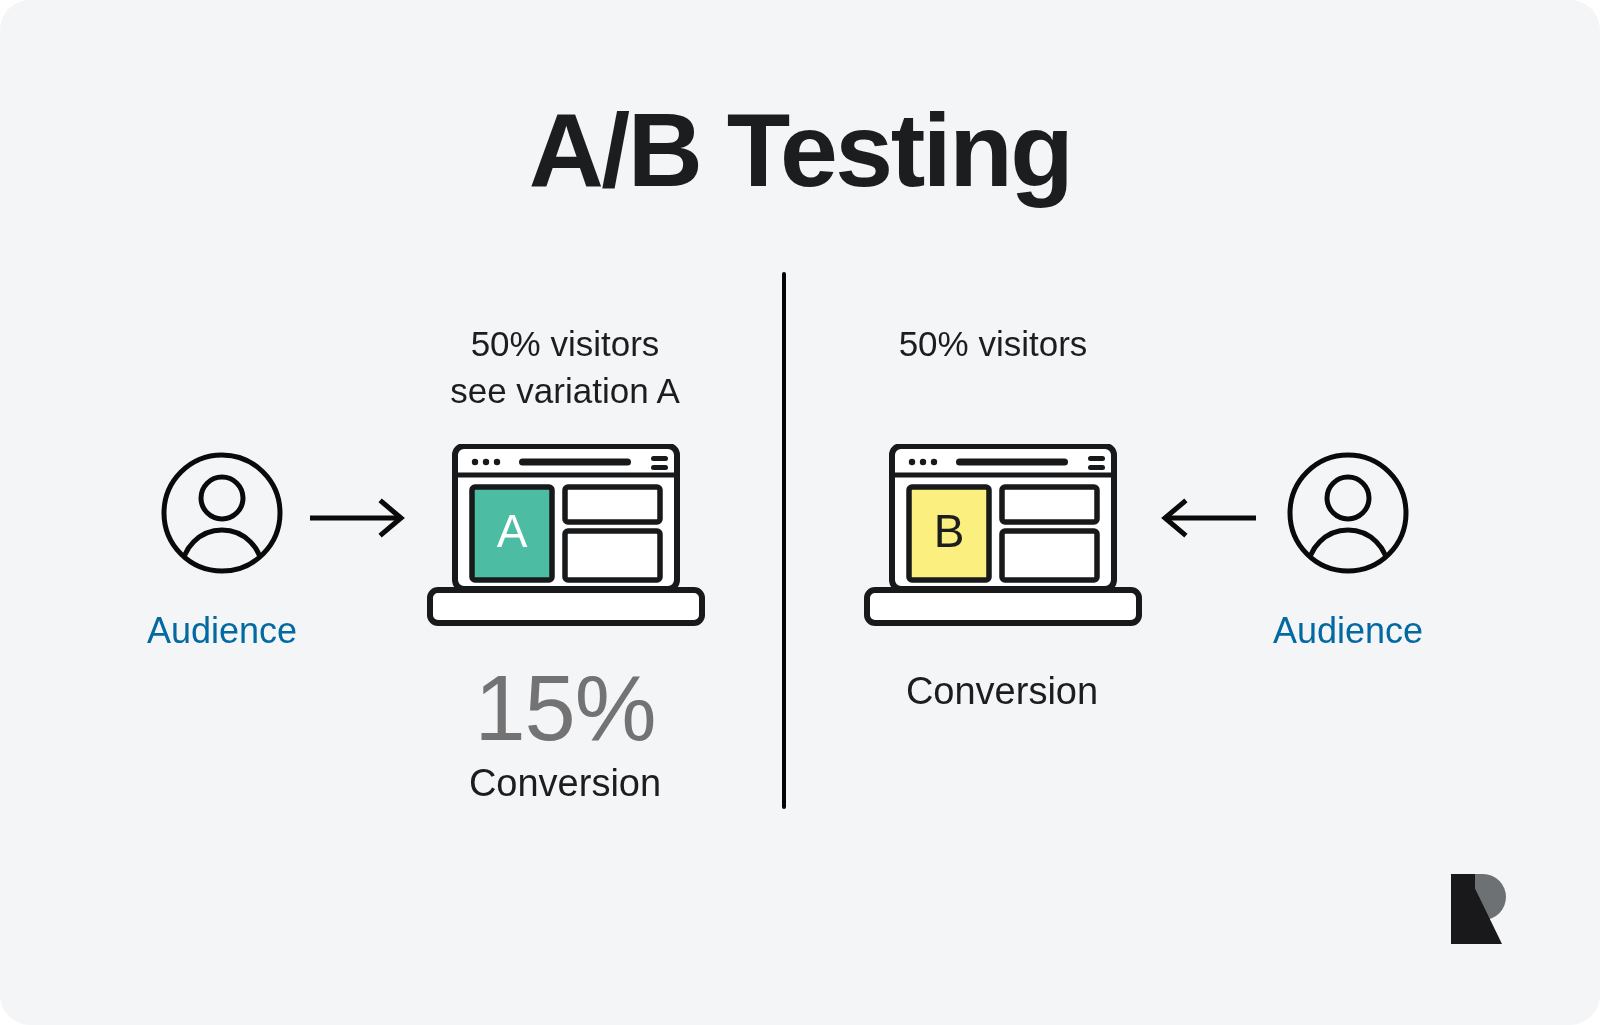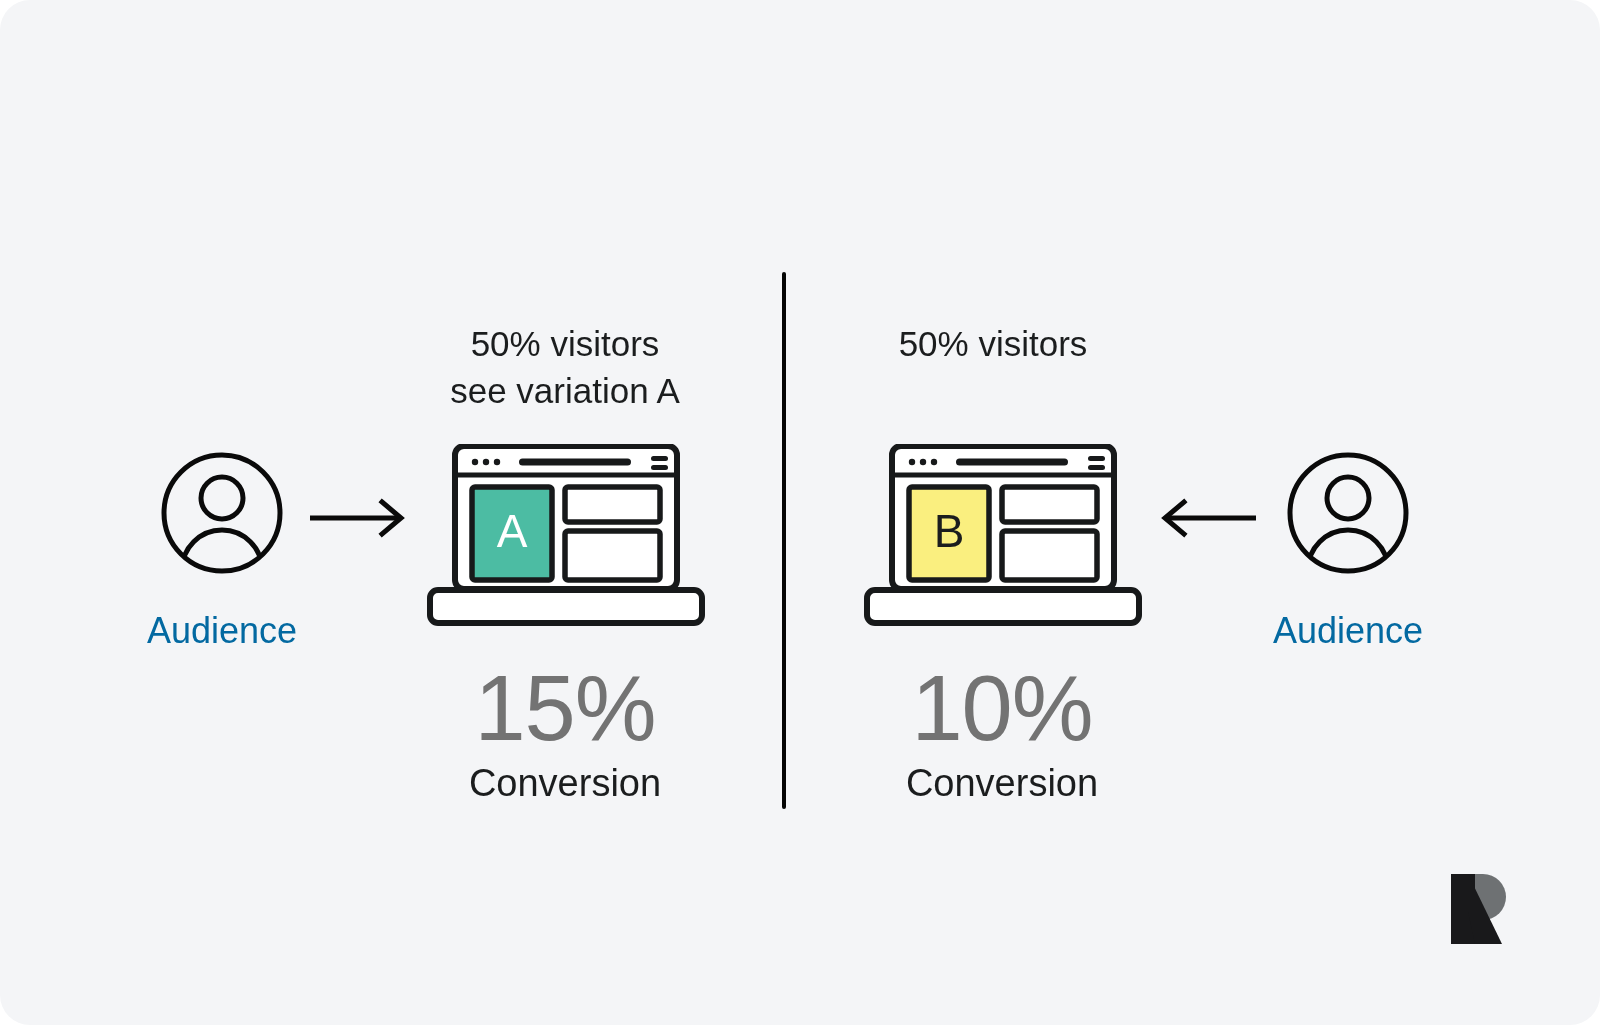--- a/index.html
+++ b/index.html
@@ -137,20 +137,21 @@
     top: 872px;
     width: 62px;
     height: 74px;
   }
 </style>
 </head>
 <body>
 
 <div id="canvas">
 
+  <div class="title">A/B Testing</div>
 
   <div class="divider"></div>
 
   <div class="col-caption left">
     <div>50% visitors</div>
     <div>see variation A</div>
   </div>
 
   <div class="col-caption right">
     <div>50% visitors</div>
@@ -245,21 +246,20 @@
       <rect x="3" y="146" width="272" height="33" rx="8" ry="8" fill="#FFFFFF" stroke="#17191A" stroke-width="6"></rect>
     </svg>
   </div>
 
   <div class="stat left">
     <div class="stat-value">15%</div>
     <div class="stat-label">Conversion</div>
   </div>
 
   <div class="stat right">
-    <div class="stat-value">10%</div>
     <div class="stat-label">Conversion</div>
   </div>
 
   <div class="logo">
     <svg viewBox="0 0 62 74" width="62" height="74" aria-hidden="true">
 
       <path d="M31 2 h8 a23 23 0 0 1 0 46 h-8 z" fill="#6E7173"></path>
 
       <path d="M7 2 h24 v70 h-24 z" fill="#19191B"></path>
       <path d="M24 2 L58 72 H31 L24 40 z" fill="#19191B"></path>

